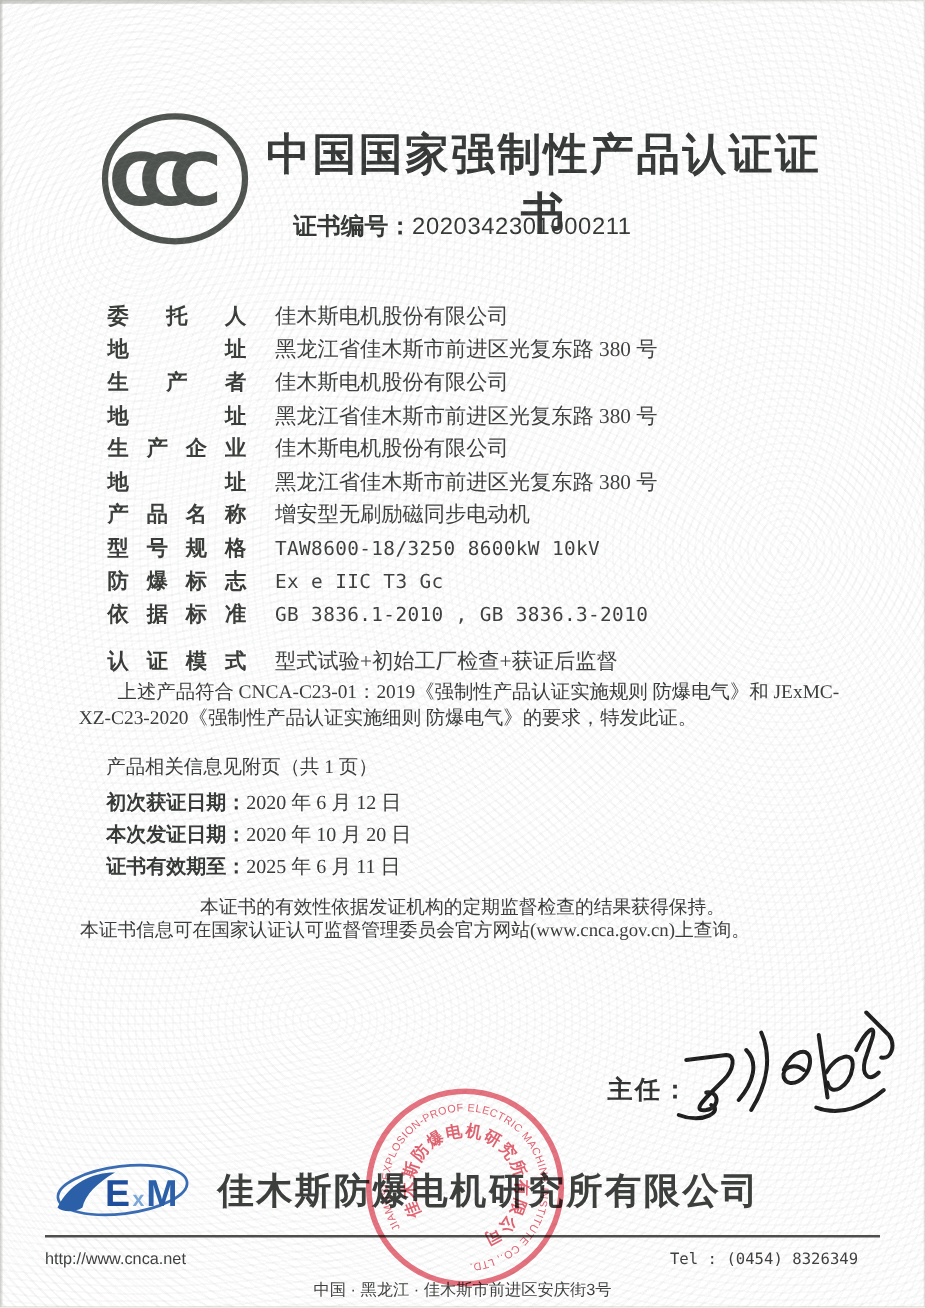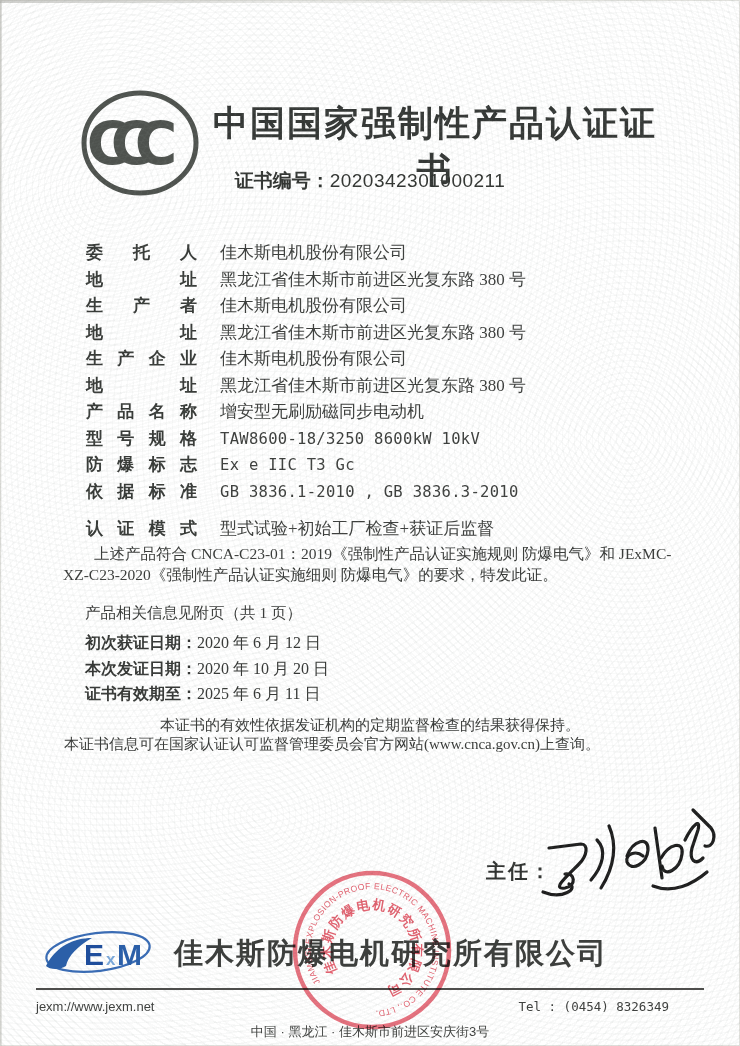--- a/index.html
+++ b/index.html
@@ -72,21 +72,21 @@
     margin-left:22px;font-family:"Liberation Sans","DejaVu Sans",sans-serif;
     font-size:29px;font-weight:600;letter-spacing:2px;color:#3d3f3d;line-height:62px;
   }
   .bottom-rule{position:absolute;left:36px;top:988px;width:668px;border-top:2px solid #4e4e4c;z-index:1;}
   .footer{
     position:absolute;left:36px;top:999px;width:668px;display:flex;z-index:1;
     font-size:13px;color:#3f413f;font-family:"Liberation Sans",sans-serif;
   }
   .footer .f-web{flex:1;text-align:left;}
   .footer .f-addr{flex:1.6;text-align:center;margin-top:24px;}
-  .footer .f-tel{flex:1;text-align:left;font-family:"DejaVu Sans Mono",monospace;font-size:12.5px;}
+  .footer .f-tel{flex:1;text-align:center;font-family:"DejaVu Sans Mono",monospace;font-size:12.5px;}
 </style>
 </head>
 <body>
 
 <div class="page">
   <div class="scan-edge-top"></div>
   <div class="scan-edge-left"></div>
 
   <svg class="ccc-logo" viewBox="0 0 124 114">
     <ellipse cx="62" cy="57" rx="56" ry="50" fill="none" stroke="#4e524e" stroke-width="5"></ellipse>
@@ -209,17 +209,17 @@
         <text x="66" y="43" font-size="17" fill="#7aa7d8">x</text>
         <text x="77" y="43" font-size="30" fill="#2b5fa8">M</text>
       </g>
     </svg>
     <div class="issuer-name">佳木斯防爆电机研究所有限公司</div>
   </div>
 
   <div class="bottom-rule"></div>
 
   <div class="footer">
-    <span class="f-web">jexm://www.jexm.net</span>
+    <span class="f-web">http://www.cnca.net</span>
     <span class="f-addr">中国 · 黑龙江 · 佳木斯市前进区安庆街3号</span>
     <span class="f-tel">Tel : (0454) 8326349</span>
   </div>
 </div>
 
 </body></html>

